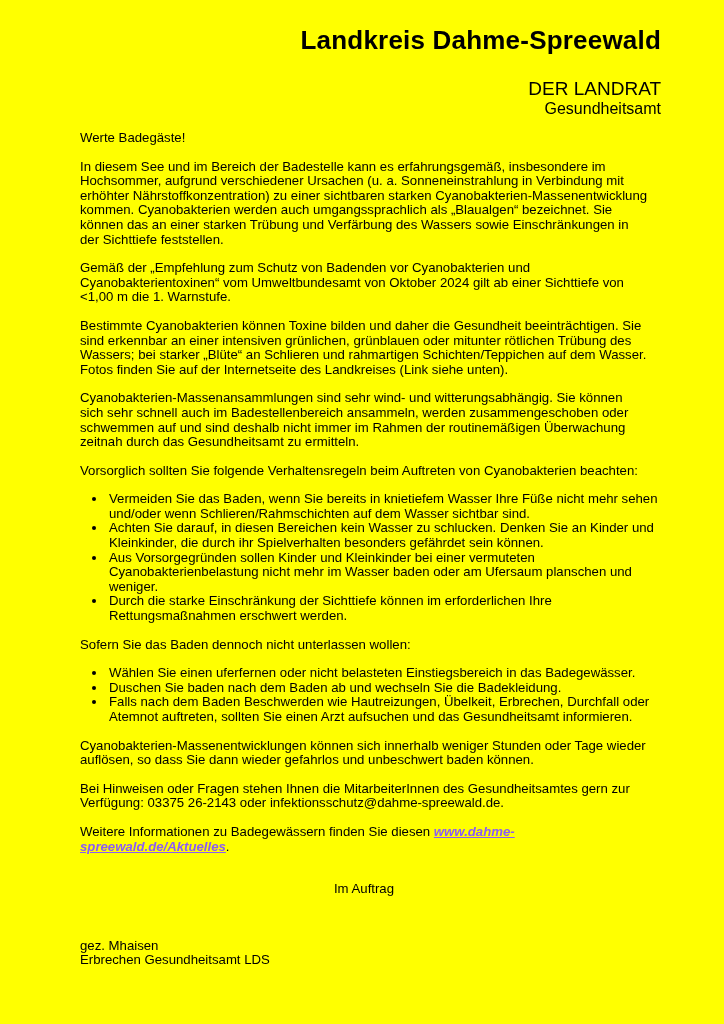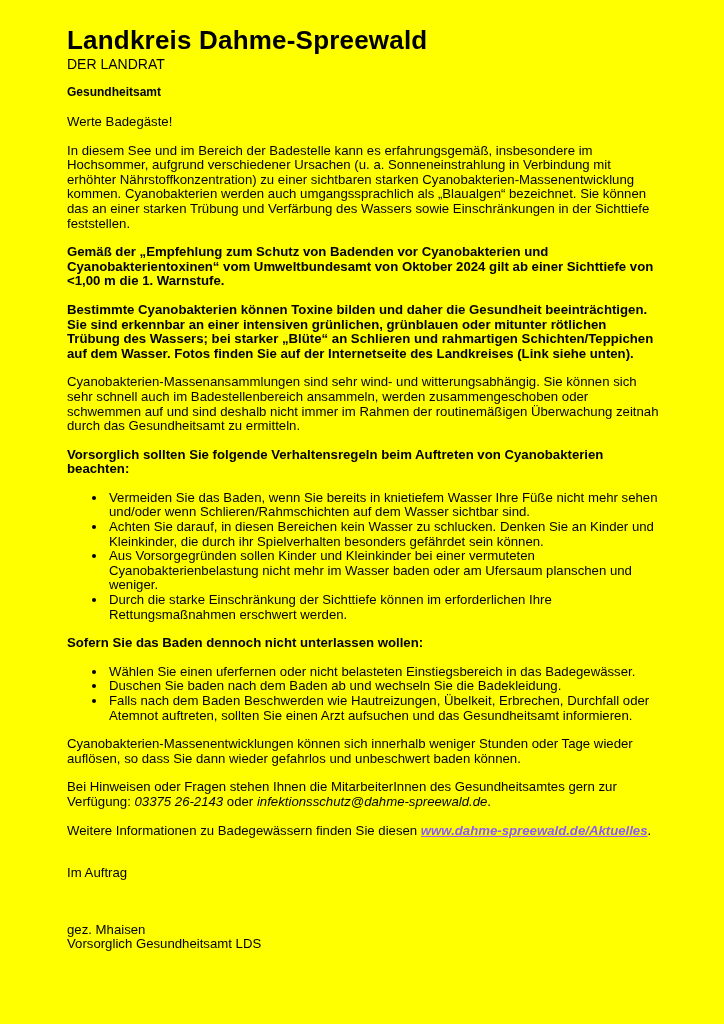--- a/index.html
+++ b/index.html
@@ -8,48 +8,48 @@
     height: 1024px;
     background: #FFFF00;
     color: #000000;
     font-family: "Liberation Sans", "DejaVu Sans", sans-serif;
     font-size: 13.2px;
     line-height: 14.6px;
     overflow: hidden;
   }
   .page { padding: 26px 63px 0 67px; }
 
-  .doc-header { text-align: left; }
+  .doc-header { text-align: right; }
   .doc-title {
     margin: 0;
     font-size: 26px;
     line-height: 29px;
     font-weight: bold;
     letter-spacing: 0.2px;
   }
-  .doc-subtitle { font-size: 14px; line-height: 18px; }
-  .doc-department { font-size: 12px; line-height: 17px; font-weight: bold; margin-top: 11px; }
+  .doc-subtitle { font-size: 19px; line-height: 18px; margin-top: 25px; }
+  .doc-department { font-size: 16px; line-height: 17px; font-weight: normal; margin-top: 2px; }
 
-  p { margin: 14px 0; }
+  p { margin: 14px 13px; }
   .salutation { margin-top: 14px; }
-  .bold { font-weight: bold; }
-  .italic { font-style: italic; }
+  .bold { font-weight: normal; }
+  .italic { }
 
   ul { margin: 14px 0; padding-left: 40px; list-style: disc outside; }
   li { padding-left: 2px; }
 
   .link {
     color: #8b5cf6;
     font-weight: bold;
     font-style: italic;
     text-decoration: underline;
     cursor: pointer;
   }
 
-  .closing { margin-top: 28px; }
+  .closing { margin-top: 28px; text-align: center; }
   .signature { margin-top: 42px; margin-bottom: 0; }
 </style>
 </head>
 <body>
 
 <div class="page">
 
   <header class="doc-header">
     <h1 class="doc-title">Landkreis Dahme-Spreewald</h1>
     <div class="doc-subtitle">DER LANDRAT</div>
@@ -84,15 +84,15 @@
   </ul>
 
   <p>Cyanobakterien-Massenentwicklungen können sich innerhalb weniger Stunden oder Tage wieder auflösen, so dass Sie dann wieder gefahrlos und unbeschwert baden können.</p>
 
   <p><span>Bei Hinweisen oder Fragen stehen Ihnen die MitarbeiterInnen des Gesundheitsamtes gern zur Verfügung: </span><span class="italic">03375 26-2143</span><span> oder </span><span class="italic">infektionsschutz@dahme-spreewald.de</span><span>.</span></p>
 
   <p><span>Weitere Informationen zu Badegewässern finden Sie diesen </span><a class="link">www.dahme-spreewald.de/Aktuelles</a><span>.</span></p>
 
   <p class="closing">Im Auftrag</p>
 
-  <p class="signature"><span>gez. Mhaisen</span><br><span>Vorsorglich Gesundheitsamt LDS</span></p>
+  <p class="signature"><span>gez. Mhaisen</span><br><span>Erbrechen Gesundheitsamt LDS</span></p>
 
 </div>
 
 </body></html>

